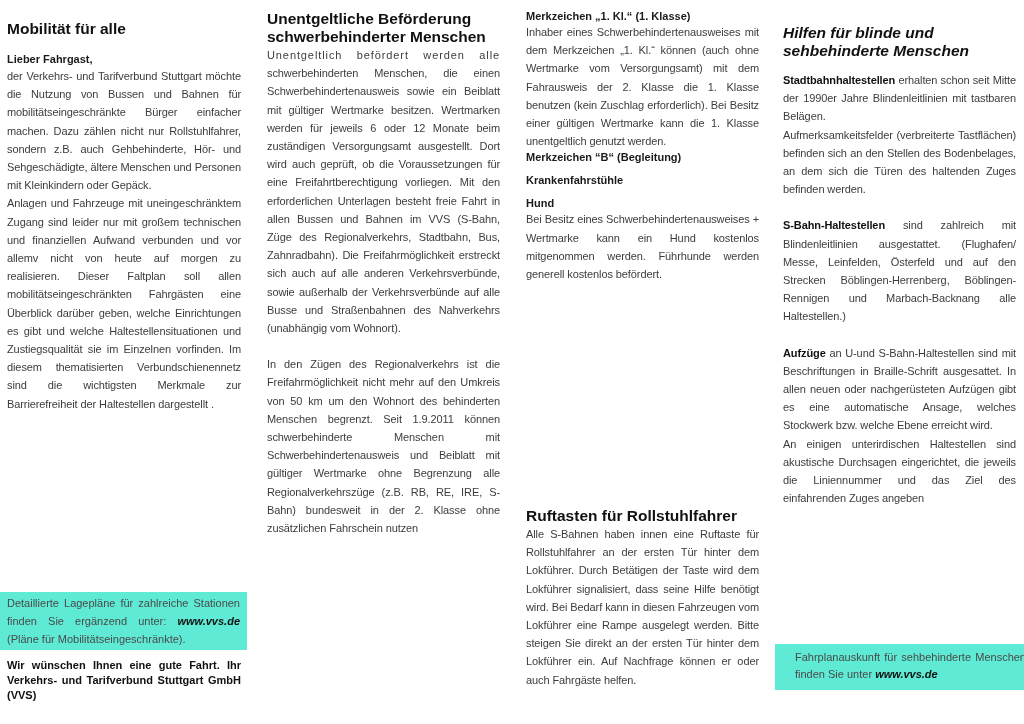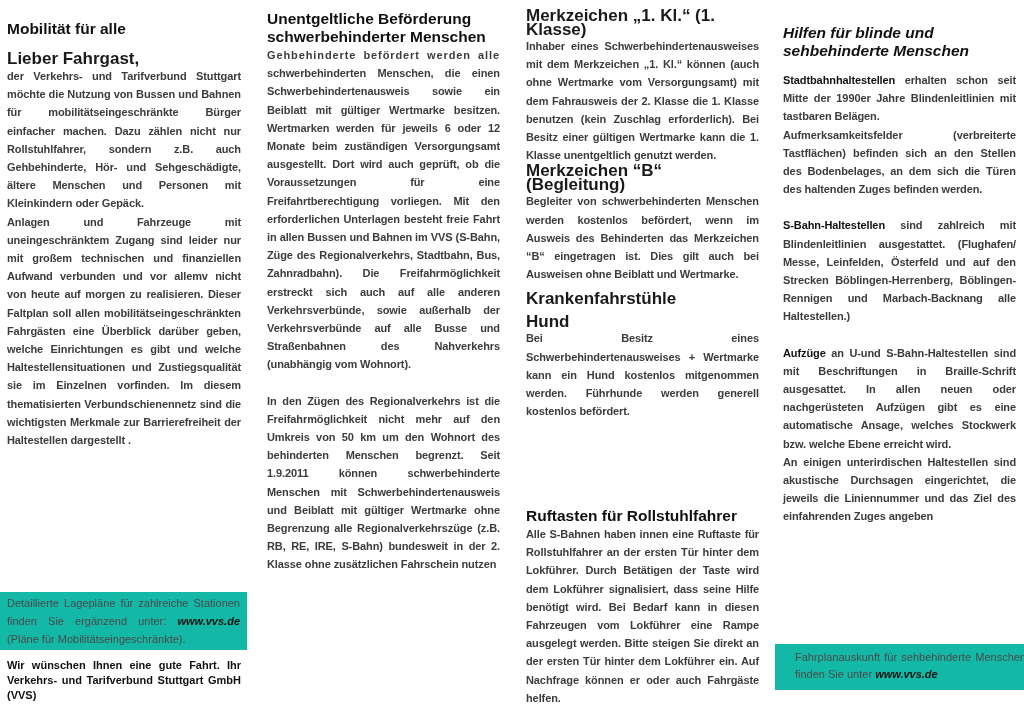--- a/index.html
+++ b/index.html
@@ -13,32 +13,32 @@
   .c2 { left: 267px; width: 233px; }
   .c3 { left: 526px; width: 233px; }
   .c4 { left: 783px; width: 233px; }
 
   .h-main {
     font-weight: bold; color: #111;
     font-size: 15.5px; line-height: 18px; margin: 0;
   }
   .h-sub {
     font-weight: bold; color: #1a1a1a;
-    font-size: 17px; line-height: 14px; margin: 0;
+    font-size: 11px; line-height: 14px; margin: 0;
   }
   p, .txt {
     font-size: 11px; line-height: 18.2px; margin: 0;
-    text-align: justify; color: #3c3c3c; letter-spacing: -0.1px; font-weight: bold;
+    text-align: justify; color: #3c3c3c; letter-spacing: -0.1px;
   }
   .txt.wide { letter-spacing: 0.9px; }
   b.k { color: #111; }
   .url { font-weight: bold; font-style: italic; color: #111; }
 
   .box {
-    position: absolute; background: #14b8a6; color: #4a4a4a;
+    position: absolute; background: #5eead4; color: #4a4a4a;
     font-size: 11px; line-height: 18px; text-align: justify;
   }
   .box1 { left: 0; top: 592px; width: 233px; padding: 2px 7px 2px 7px; height: 54px; }
   .box2 { left: 775px; top: 644px; width: 231px; padding: 5px 20px; height: 36px; line-height: 17px; }
 
   .closing {
     position: absolute; left: 7px; top: 658px; width: 234px;
     font-weight: bold; color: #111; font-size: 11px; line-height: 15px; text-align: justify;
   }
 </style>
@@ -53,33 +53,32 @@
 </div>
 
 <div class="box box1">
   <span>Detaillierte Lagepläne für zahlreiche Stationen finden Sie ergänzend unter: </span><span class="url">www.vvs.de</span><span> (Pläne für Mobilitätseingeschränkte).</span>
 </div>
 
 <div class="closing">Wir wünschen Ihnen eine gute Fahrt. Ihr Verkehrs- und Tarifverbund Stuttgart GmbH (VVS)</div>
 
 <div class="col c2">
   <h1 class="h-main" style="margin-top:10px;">Unentgeltliche Beförderung schwerbehinderter Menschen</h1>
-  <p class="txt wide" style="margin-top:0px; text-align:justify; text-align-last:justify;">Gehbehinderte befördert werden alle</p>
+  <p class="txt wide" style="margin-top:0px; text-align:justify; text-align-last:justify;">Unentgeltlich befördert werden alle</p>
   <p>schwerbehinderten Menschen, die einen Schwerbehindertenausweis sowie ein Beiblatt mit gültiger Wertmarke besitzen. Wertmarken werden für jeweils 6 oder 12 Monate beim zuständigen Versorgungsamt ausgestellt. Dort wird auch geprüft, ob die Voraussetzungen für eine Freifahrtberechtigung vorliegen. Mit den erforderlichen Unterlagen besteht freie Fahrt in allen Bussen und Bahnen im VVS (S-Bahn, Züge des Regionalverkehrs, Stadtbahn, Bus, Zahnradbahn). Die Freifahrmöglichkeit erstreckt sich auch auf alle anderen Verkehrsverbünde, sowie außerhalb der Verkehrsverbünde auf alle Busse und Straßenbahnen des Nahverkehrs (unabhängig vom Wohnort).</p>
   <p style="margin-top:18px;">In den Zügen des Regionalverkehrs ist die Freifahrmöglichkeit nicht mehr auf den Umkreis von 50 km um den Wohnort des behinderten Menschen begrenzt. Seit 1.9.2011 können schwerbehinderte Menschen mit Schwerbehindertenausweis und Beiblatt mit gültiger Wertmarke ohne Begrenzung alle Regionalverkehrszüge (z.B. RB, RE, IRE, S-Bahn) bundesweit in der 2. Klasse ohne zusätzlichen Fahrschein nutzen</p>
 </div>
 
 <div class="col c3">
   <div style="margin-top:9px;">
     <div class="h-sub">Merkzeichen „1. Kl.“ (1. Klasse)</div>
     <p>Inhaber eines Schwerbehindertenausweises mit dem Merkzeichen „1. Kl.“ können (auch ohne Wertmarke vom Versorgungsamt) mit dem Fahrausweis der 2. Klasse die 1. Klasse benutzen (kein Zuschlag erforderlich). Bei Besitz einer gültigen Wertmarke kann die 1. Klasse unentgeltlich genutzt werden.</p>
   </div>
   <div style="">
     <div class="h-sub">Merkzeichen “B“ (Begleitung)</div>
-    <p>Begleiter von schwerbehinderten Menschen werden kostenlos befördert, wenn im Ausweis des Behinderten das Merkzeichen “B“ eingetragen ist. Dies gilt auch bei Ausweisen ohne Beiblatt und Wertmarke.</p>
   </div>
   <div style="margin-top:9px;">
     <div class="h-sub">Krankenfahrstühle</div>
   </div>
   <div style="margin-top:9px;">
     <div class="h-sub">Hund</div>
     <p>Bei Besitz eines Schwerbehindertenausweises + Wertmarke kann ein Hund kostenlos mitgenommen werden. Führhunde werden generell kostenlos befördert.</p>
   </div>
 </div>
 

